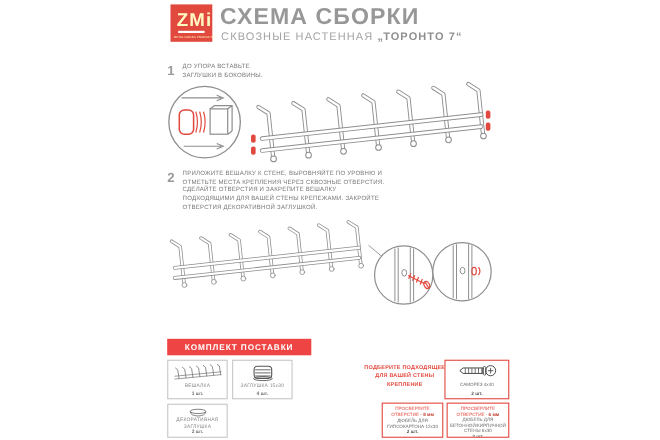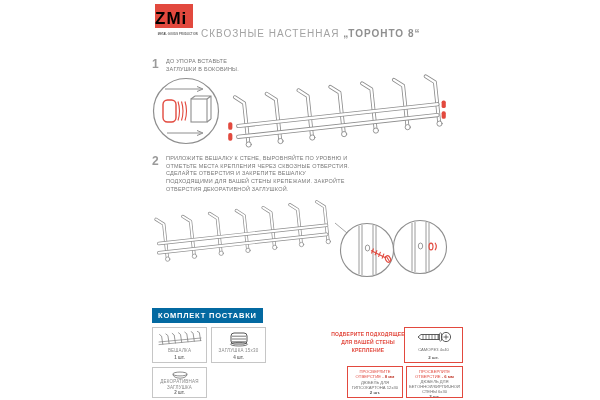--- a/index.html
+++ b/index.html
@@ -1,21 +1,21 @@
 <!DOCTYPE html>
 <html><head>
 <meta charset="utf-8">
 <style>
   html,body{margin:0;padding:0;background:#fff;}
   .page{position:relative;width:600px;height:400px;background:#ffffff;overflow:hidden;
         font-family:"Liberation Sans",sans-serif;-webkit-font-smoothing:antialiased;}
   .abs{position:absolute;}
 
   
-  #logo{left:155px;top:4px;width:38px;height:24px;background:#e2493e;color:#000000;text-align:left;}
+  #logo{left:155px;top:4px;width:38px;height:34px;background:#e2493e;color:#fef9c3;text-align:right;}
   #logo .zmi{font-size:17px;font-weight:bold;letter-spacing:1px;line-height:1;margin-top:6px;}
   #logo .rule{width:24px;height:2px;background:#fff;margin:1px auto 2px auto;}
   #logo .sub{font-size:3px;letter-spacing:.2px;white-space:nowrap;transform:scale(.85);}
   #title{left:200px;top:4px;font-size:21px;font-weight:bold;color:#979797;letter-spacing:1px;white-space:nowrap;}
   #subtitle{left:201px;top:28px;font-size:10px;color:#a3a3a3;letter-spacing:1px;white-space:nowrap;}
   #subtitle b{color:#8f8f8f;}
 
   
   .step-num{font-size:12px;color:#9a9a9a;font-weight:bold;}
   .step-text{font-size:5.5px;color:#787878;line-height:1.4;letter-spacing:.2px;text-transform:uppercase;}
@@ -24,22 +24,22 @@
   #step2-num{left:152px;top:154px;}
   #step2-text{left:166px;top:155px;width:185px;}
 
   
   #step1-circle{left:151px;top:76px;}
   #step1-rack{left:226px;top:72px;}
   #step2-rack{left:149px;top:198px;}
   #step2-detail{left:334px;top:204px;}
 
   
-  #kit-badge{left:152px;top:308px;background:#0369a1;color:#fff;font-size:7.5px;font-weight:bold;
-             letter-spacing:.8px;padding:3px 6px;}
+  #kit-badge{left:152px;top:308px;background:#ef4444;color:#fff;font-size:7.5px;font-weight:bold;
+             letter-spacing:.8px;padding:3px 16px;}
   .part-box{border:1px solid #c6c6c6;background:#fff;display:flex;flex-direction:column;
             align-items:center;justify-content:space-between;padding:3px 1px 2px 1px;box-sizing:border-box;overflow:hidden;}
   .part-name{font-size:4.5px;color:#8a8a8a;text-align:center;line-height:1.2;letter-spacing:.2px;}
   .part-qty{font-size:4.5px;color:#6f6f6f;font-weight:bold;text-align:center;}
   #box-hanger{left:152px;top:327px;width:55px;height:36px;}
   #box-plug{left:211px;top:327px;width:55px;height:36px;}
   #box-cap{left:152px;top:367px;width:55px;height:31px;}
 
   
   #wall-note{left:331px;top:331px;width:74px;font-size:5px;font-weight:bold;color:#e2493e;
@@ -77,23 +77,24 @@
         </g>
       </g>
     </defs>
   </svg>
 
   <div class="abs" id="logo">
     <div class="zmi">ZMi</div>
     <div class="rule"></div>
     <div class="sub">METAL GOODS PRODUCTION</div>
   </div>
+  <div class="abs" id="title">СХЕМА СБОРКИ</div>
   <div class="abs" id="subtitle">
     <span>СКВОЗНЫЕ НАСТЕННАЯ</span>
-    <b>„ТОРОНТО 8“</b>
+    <b>„ТОРОНТО 7“</b>
   </div>
 
   <div class="abs step-num" id="step1-num">1</div>
   <div class="abs step-text" id="step1-text">ДО УПОРА ВСТАВЬТЕ ЗАГЛУШКИ В БОКОВИНЫ.</div>
 
   <svg class="abs" id="step1-circle" width="70" height="70" viewBox="0 0 70 70">
     <circle cx="35" cy="35" r="32.5" fill="#fff" stroke="#8e8e8e" stroke-width="1.2"></circle>
     <g fill="none" stroke="#8e8e8e" stroke-width="1">
       <path d="M14,13 H50 M46,10.5 L52,13 L46,15.5"></path>
       <path d="M16,57 H50 M46,54.5 L52,57 L46,59.5"></path>

